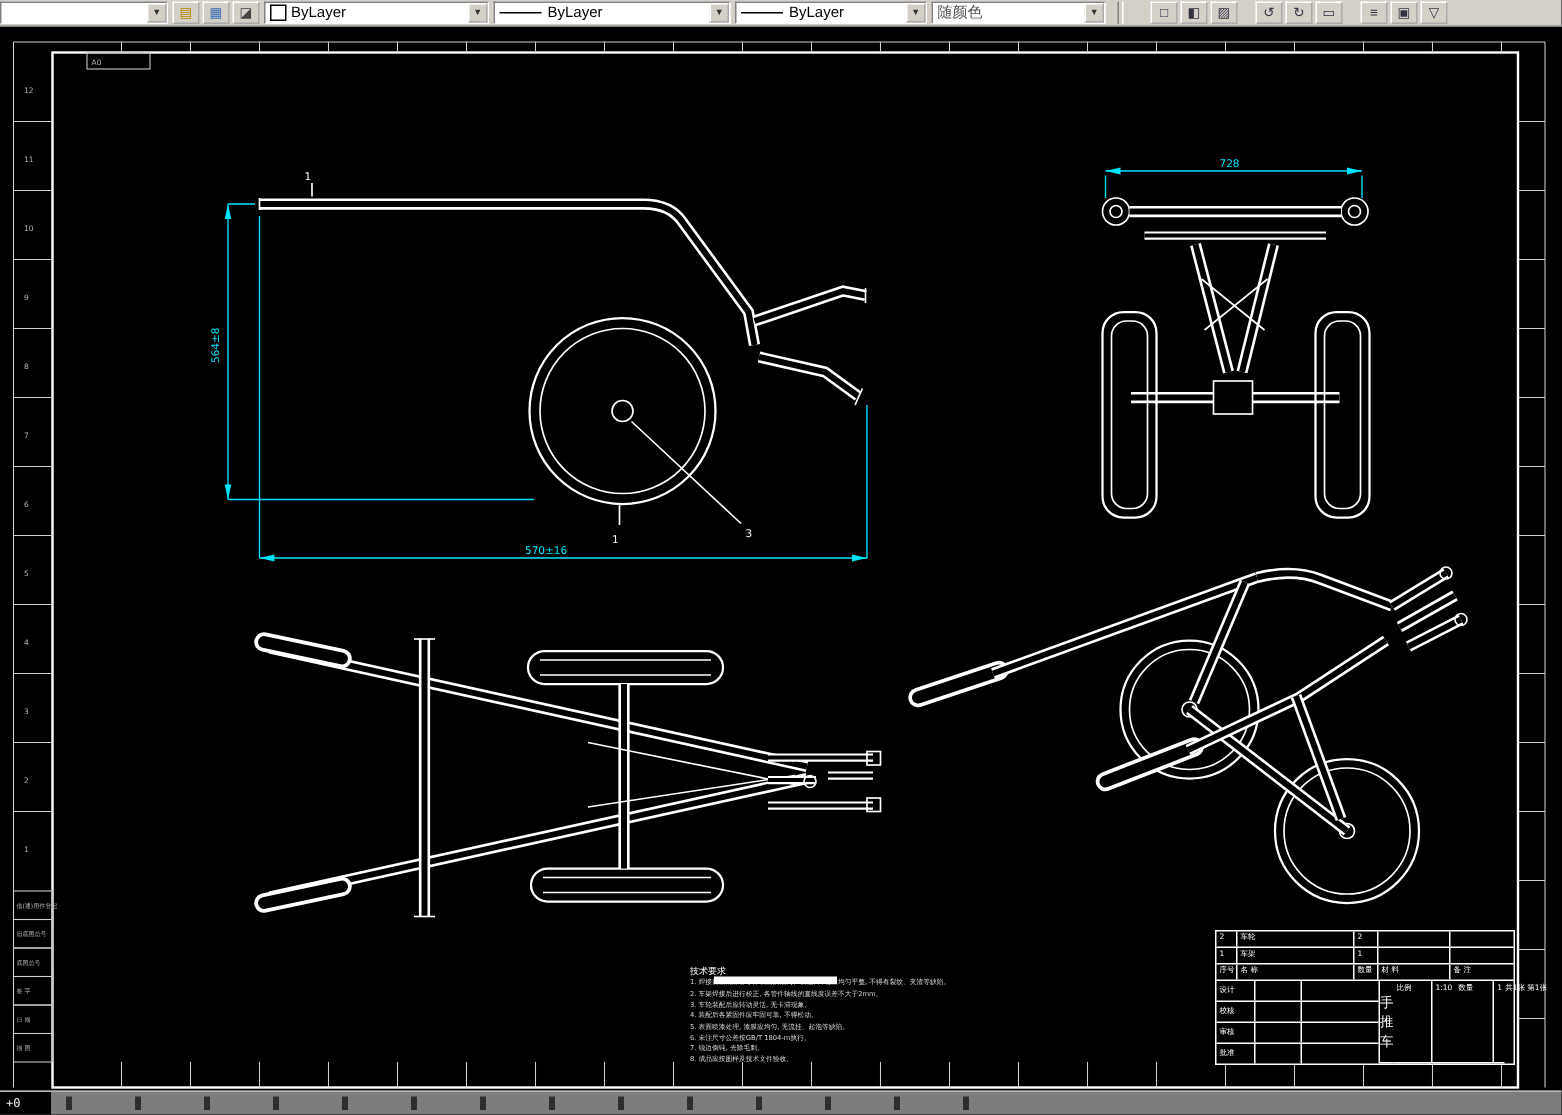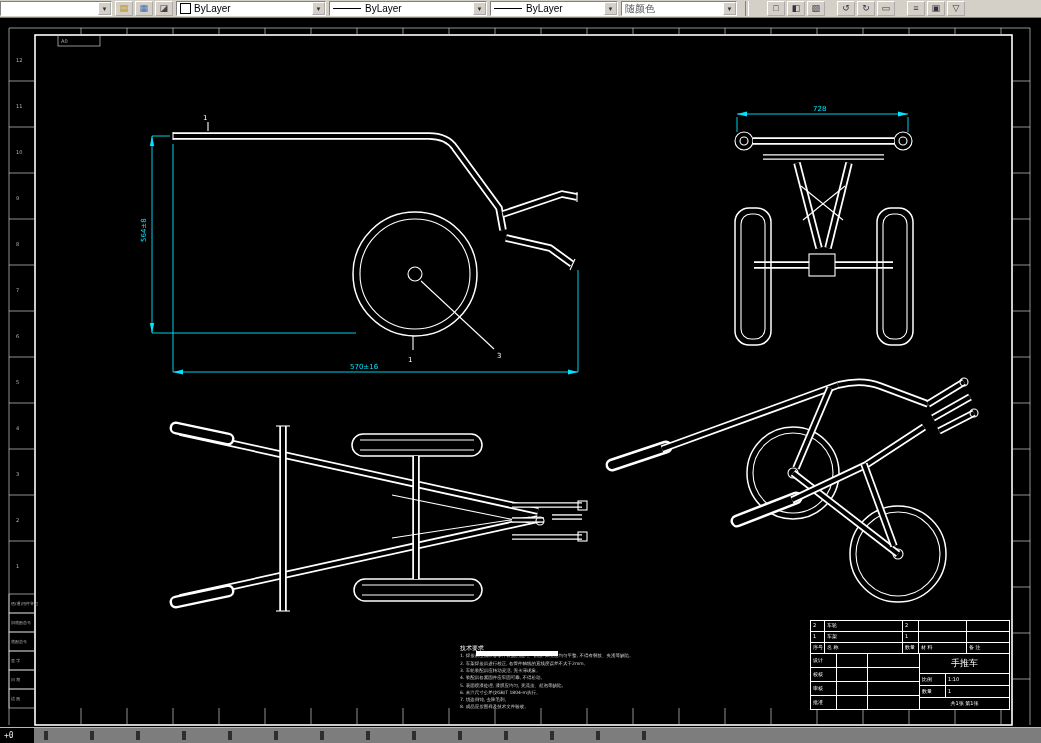--- a/index.html
+++ b/index.html
@@ -60,21 +60,21 @@
   .tb-row{display:flex;height:10px;border-bottom:1px solid #fff;line-height:9px;flex:none;}
   .tc{border-right:1px solid #fff;padding:0 2px;overflow:hidden;white-space:nowrap;box-sizing:border-box;}
   .w-no{width:14px;} .w-name{width:78px;} .w-qty{width:16px;} .w-mat{width:48px;} .w-rem{flex:1;border-right:none;}
   .tb-main{display:flex;flex:1;}
   .tb-left{width:108px;border-right:1px solid #fff;display:flex;flex-direction:column;}
   .tb-srow{display:flex;flex:1;border-bottom:1px solid #fff;line-height:13px;}
   .tb-left .tb-srow:last-child{border-bottom:none;}
   .sl{width:26px;border-right:1px solid #fff;padding:0 2px;box-sizing:border-box;overflow:hidden;}
   .sc{width:30px;border-right:1px solid #fff;}
   .sc2{flex:1;padding:0 2px;overflow:hidden;}
-  .tb-right{flex:1;display:flex;flex-direction:column;}
+  .tb-right{flex:1;display:flex;flex-direction:row;}
   .tb-title{flex:1.7;display:flex;align-items:center;justify-content:center;font-size:9px;border-bottom:1px solid #fff;}
   .tb-right .tb-srow{line-height:10px;}
   .tb-sheet{height:11px;line-height:10px;text-align:center;flex:none;}
 
   
   .statusbar{position:absolute;left:0;top:727px;width:1041px;height:16px;background:#7d7d7d;
     border-top:1px solid #b8b8b8;box-sizing:border-box;display:flex;align-items:center;}
   .coord{background:#000;color:#e8e8e8;font:8px "DejaVu Sans Mono",monospace;
     height:100%;min-width:34px;display:flex;align-items:center;padding:0 4px;box-sizing:border-box;}
   #status-ticks{display:flex;align-items:center;margin-left:10px;}

